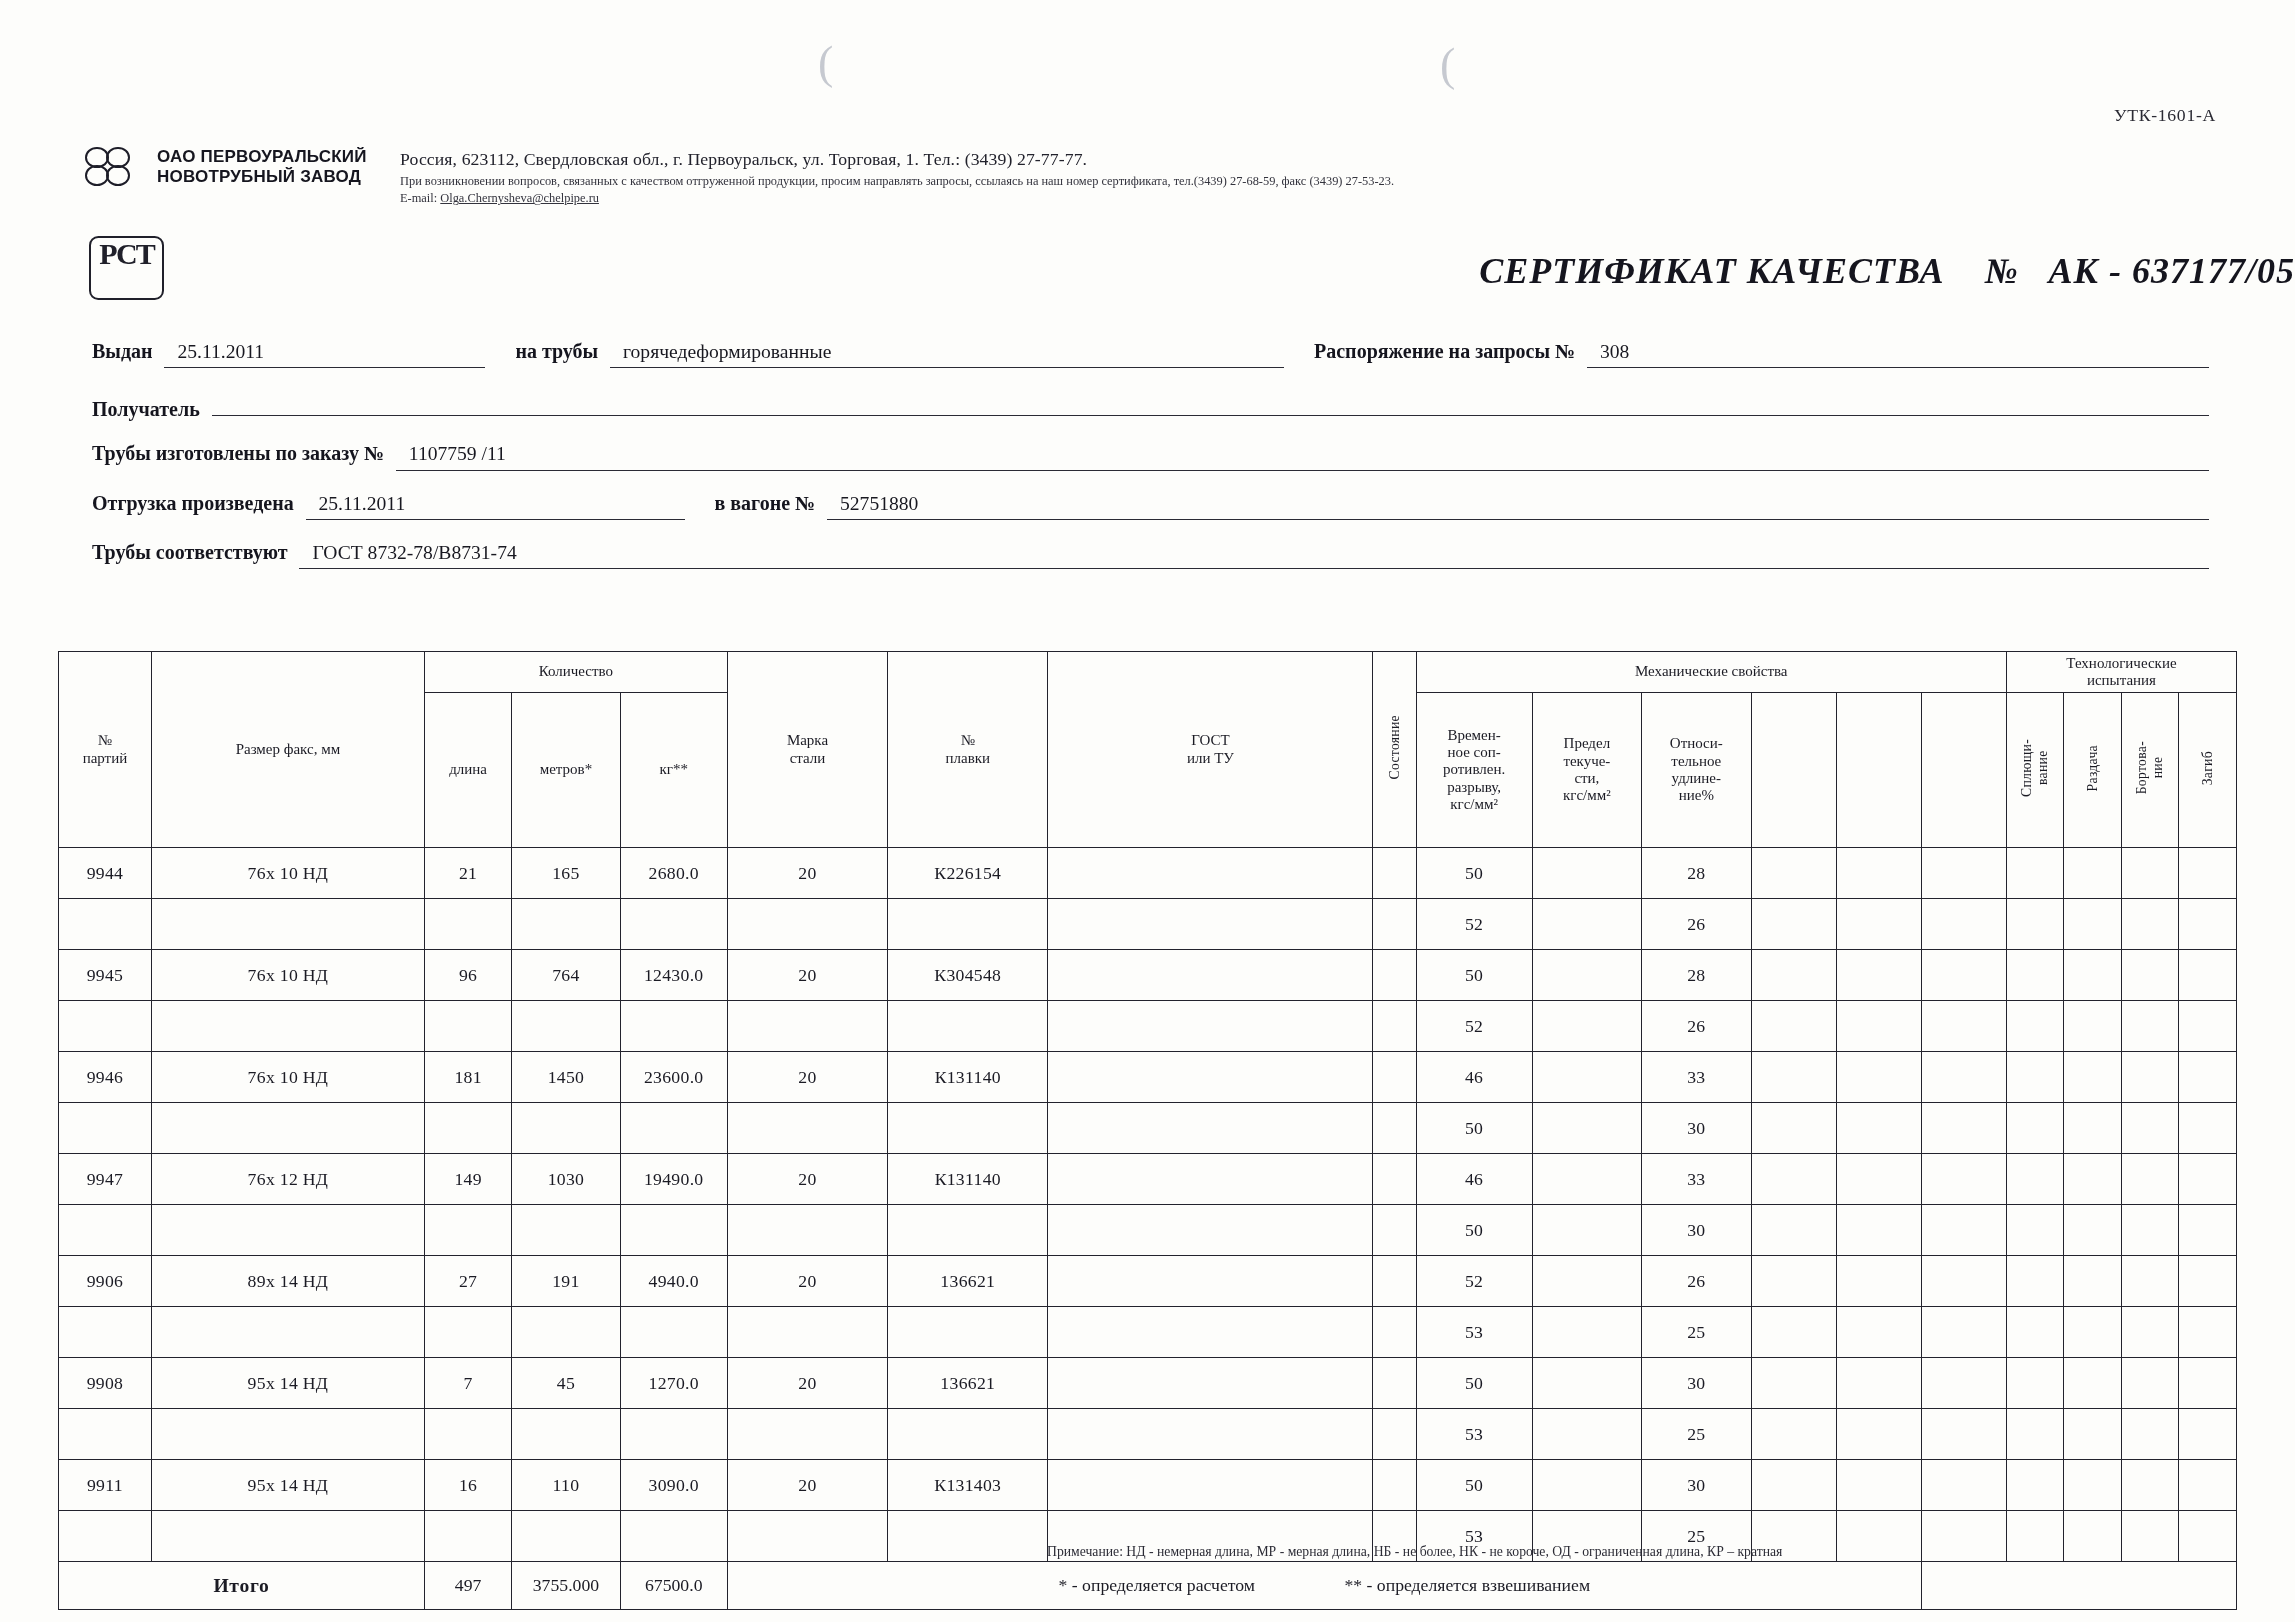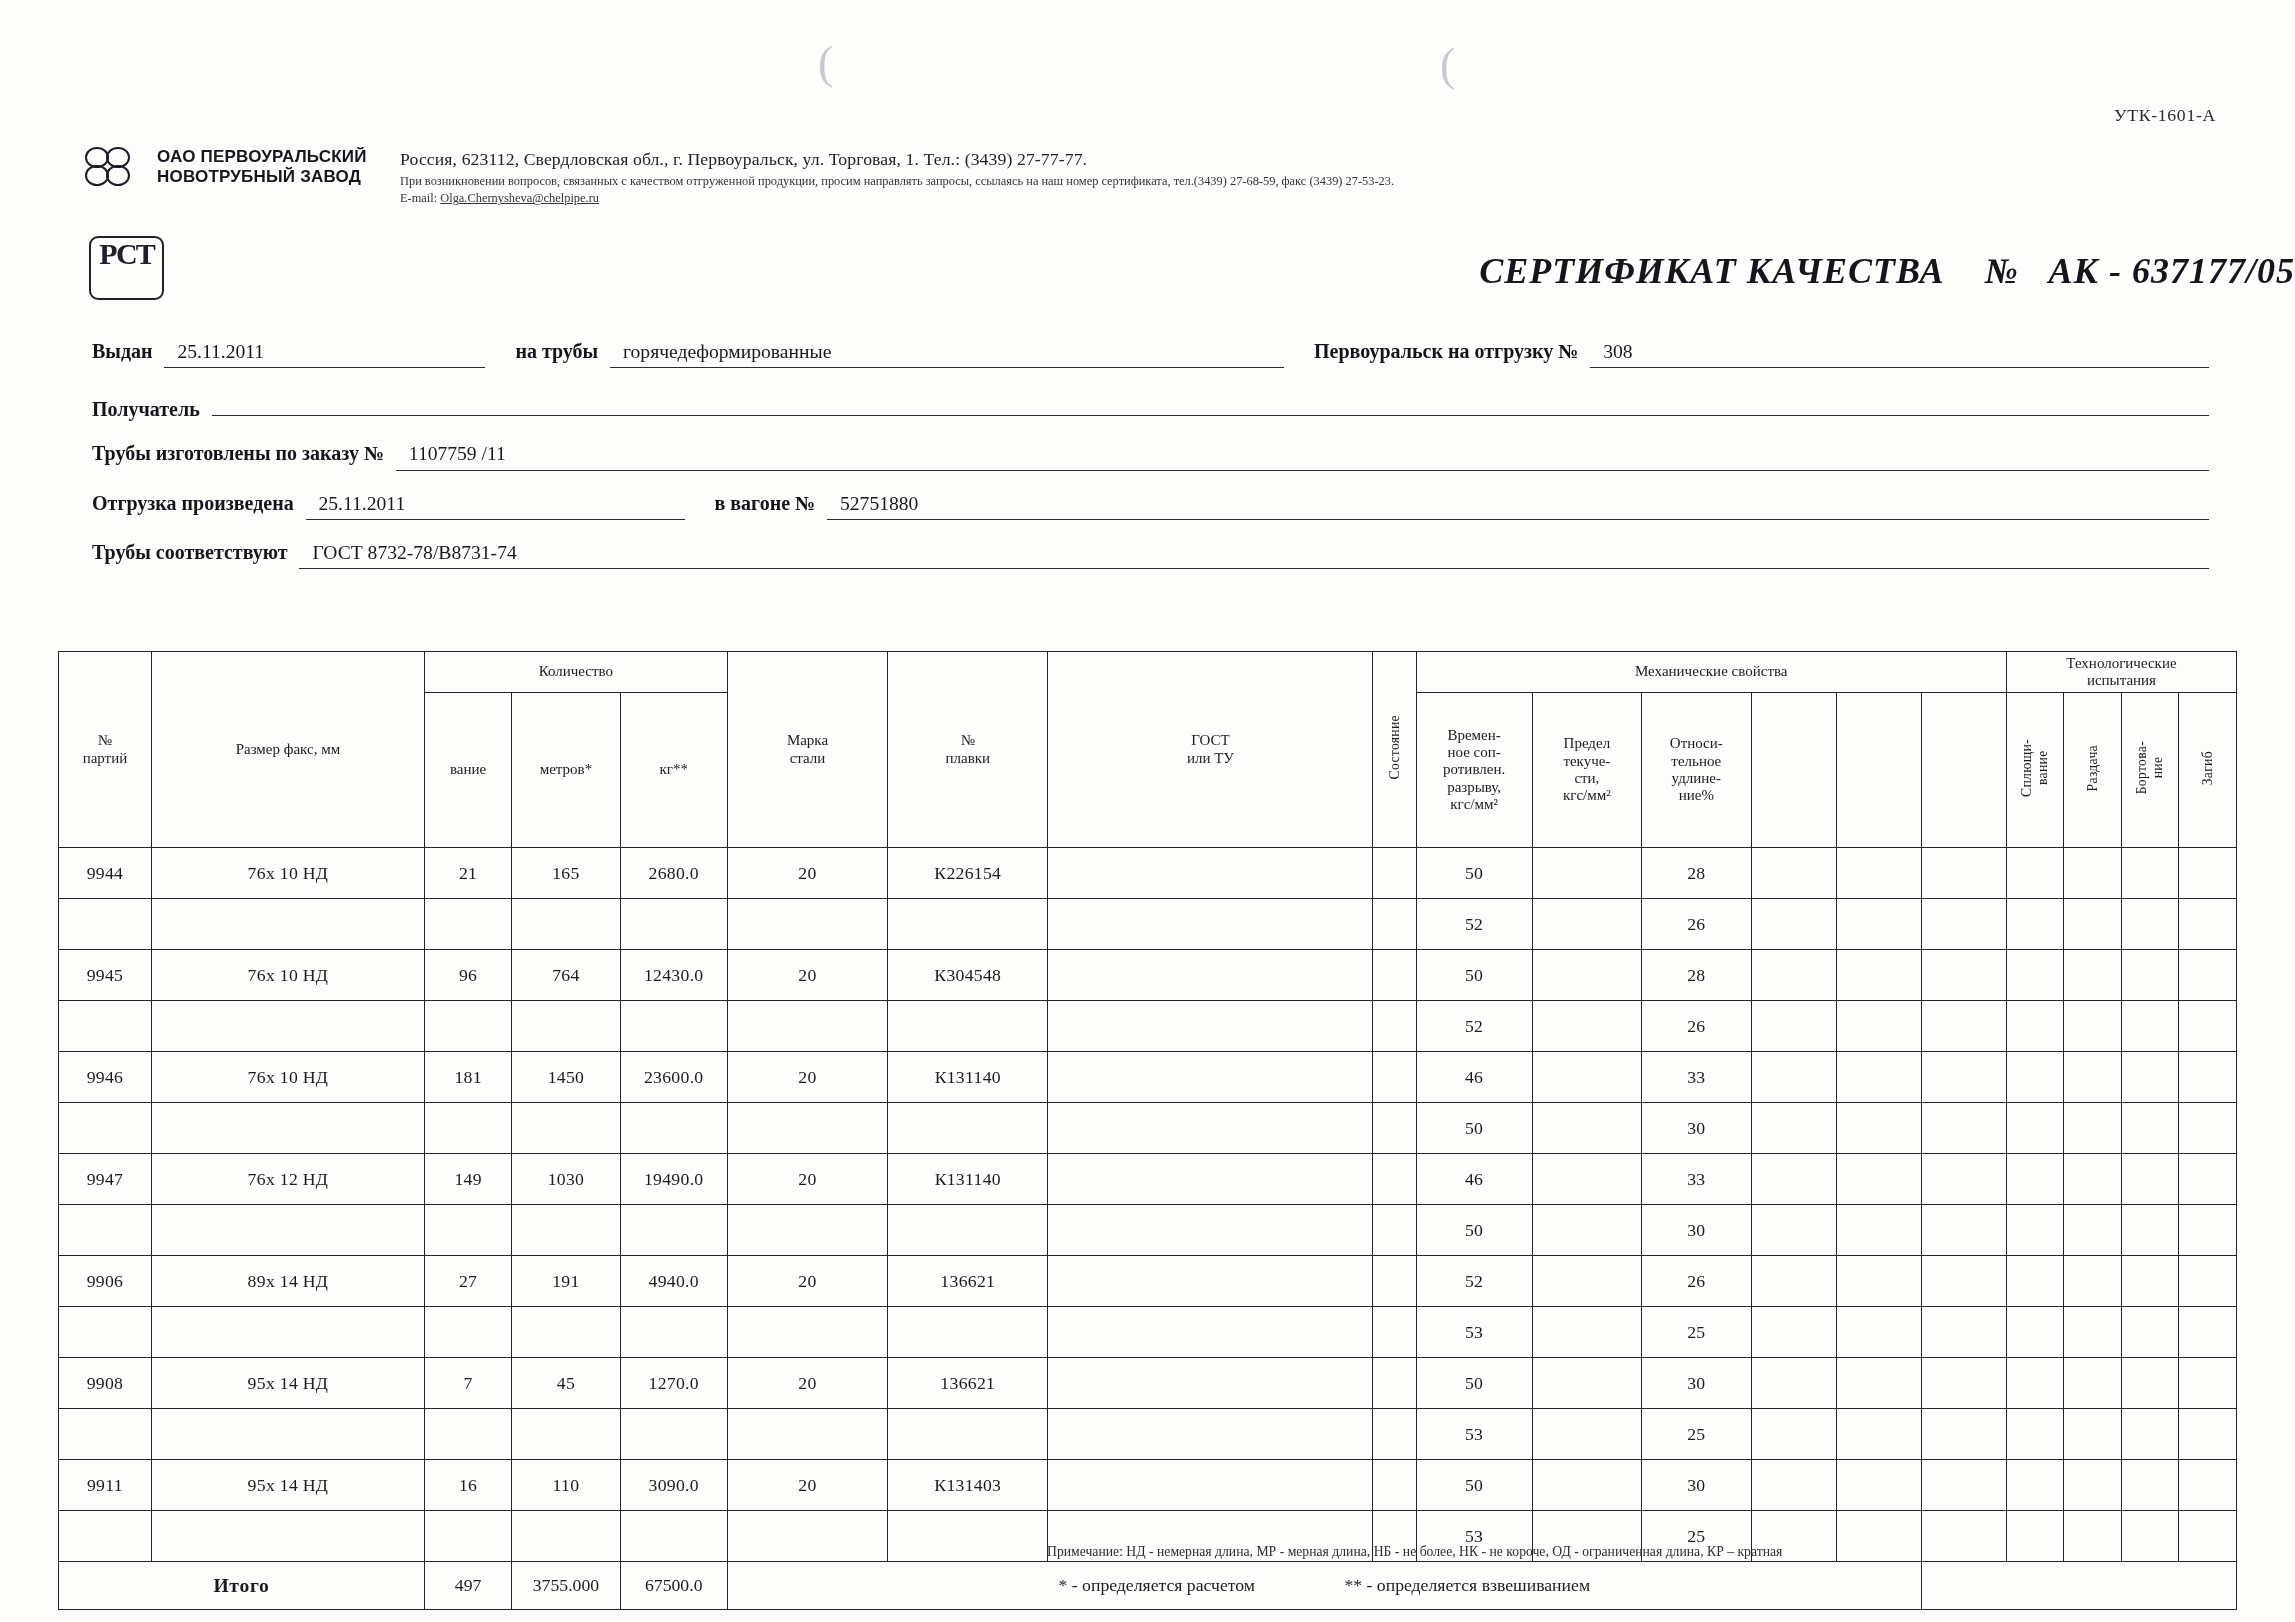--- a/index.html
+++ b/index.html
@@ -277,21 +277,21 @@
 
   <div class="form">
 
     <div class="frow">
       <span class="flabel">Выдан</span>
       <span class="fval w460">25.11.2011</span>
       <span class="gap"></span>
       <span class="flabel">на трубы</span>
       <span class="fval w1000">горячедеформированные</span>
       <span class="gap"></span>
-      <span class="flabel">Первоуральск на отгрузку №</span>
+      <span class="flabel">Распоряжение на запросы №</span>
       <span class="fval grow">308</span>
     </div>
 
     <div class="frow">
       <span class="flabel">Получатель</span>
       <span class="fval grow"></span>
     </div>
 
     <div class="frow">
       <span class="flabel">Трубы изготовлены по заказу №</span>
@@ -359,21 +359,21 @@
           <th rowspan="2">
             <span class="vert">Состояние</span>
           </th>
           <th colspan="6" style="height:34px">Механические свойства</th>
           <th colspan="4" style="height:34px">
             <span style="white-space:pre-line">Технологические
 испытания</span>
           </th>
         </tr>
         <tr>
-          <th class="small">вание</th>
+          <th class="small">длина</th>
           <th class="small">метров*</th>
           <th class="small">кг**</th>
           <th class="small">
             <span style="white-space:pre-line">Времен-
 ное соп-
 ротивлен.
 разрыву,
 кгс/мм²</span>
           </th>
           <th class="small">

